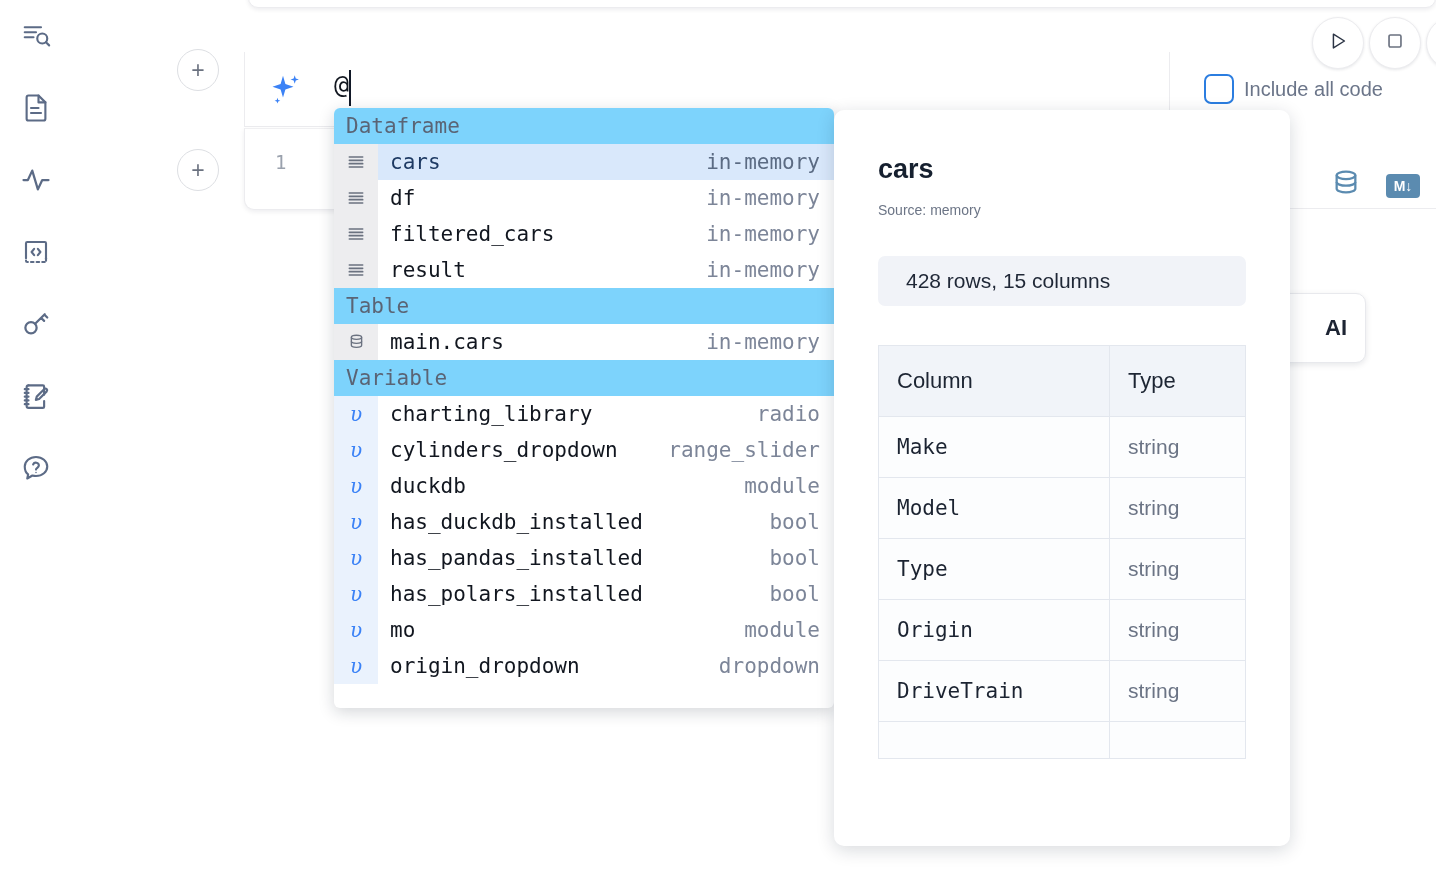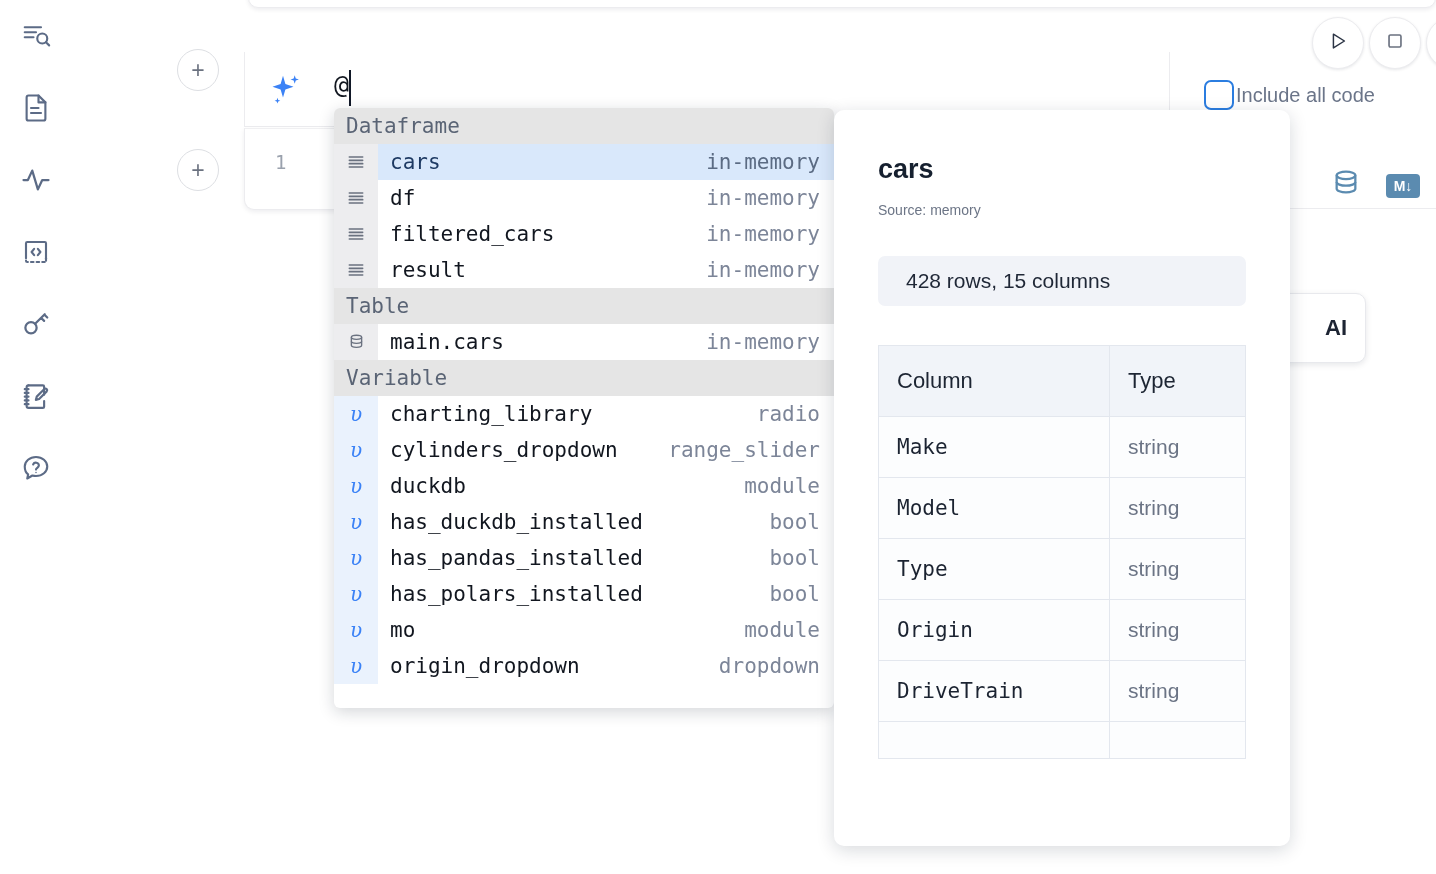--- a/index.html
+++ b/index.html
@@ -70,21 +70,21 @@
     position:absolute; left:1172px; top:208px; width:264px; height:1px; background:#ececef;
   }
 
   
   .round-btn {
     position:absolute; width:52px; height:52px; border-radius:50%;
     background:#fff; border:1px solid #ececef;
     box-shadow:0 1px 3px rgba(10,20,40,0.10);
     display:flex; align-items:center; justify-content:center;
   }
-  .chk-row { position:absolute; left:1204px; top:74px; display:flex; align-items:center; gap:2px;margin-top:6px; }
+  .chk-row { position:absolute; left:1204px; top:74px; display:flex; align-items:center; gap:10px; }
   .chk-box { width:30px; height:30px; border:2px solid #2b7de0; border-radius:7px; background:#fff; }
   .chk-label { font-size:20px; color:#6b7589; }
 
   
   .tb-icons { position:absolute; left:1330px; top:168px; display:flex; align-items:center; gap:24px; }
   .md-badge {
     width:34px; height:24px; border-radius:4px; background:#5b8bb0;
     color:#fff; font-size:14px; font-weight:bold; letter-spacing:0;
     display:flex; align-items:center; justify-content:center;
     font-family:"Liberation Sans",sans-serif;
@@ -101,21 +101,21 @@
   }
 
   
   .ac {
     position:absolute; left:334px; top:108px; width:500px; height:600px;
     background:#fff; border-radius:6px;
     box-shadow:0 4px 16px rgba(15,25,45,0.18);
     overflow:hidden;
   }
   .ac-section {
-    height:36px; background:#e5e5e5; color:#5a6475;
+    height:36px; background:#7dd3fc; color:#5a6475;
     font-family:"DejaVu Sans Mono","Liberation Mono",monospace;
     font-size:21px; display:flex; align-items:center; padding-left:12px;
   }
   .ac-item {
     height:36px; display:flex; align-items:center;
     font-family:"DejaVu Sans Mono","Liberation Mono",monospace;
     font-size:21px; background:#fff;
   }
   .ac-gutter {
     width:44px; height:36px; flex:0 0 44px;

